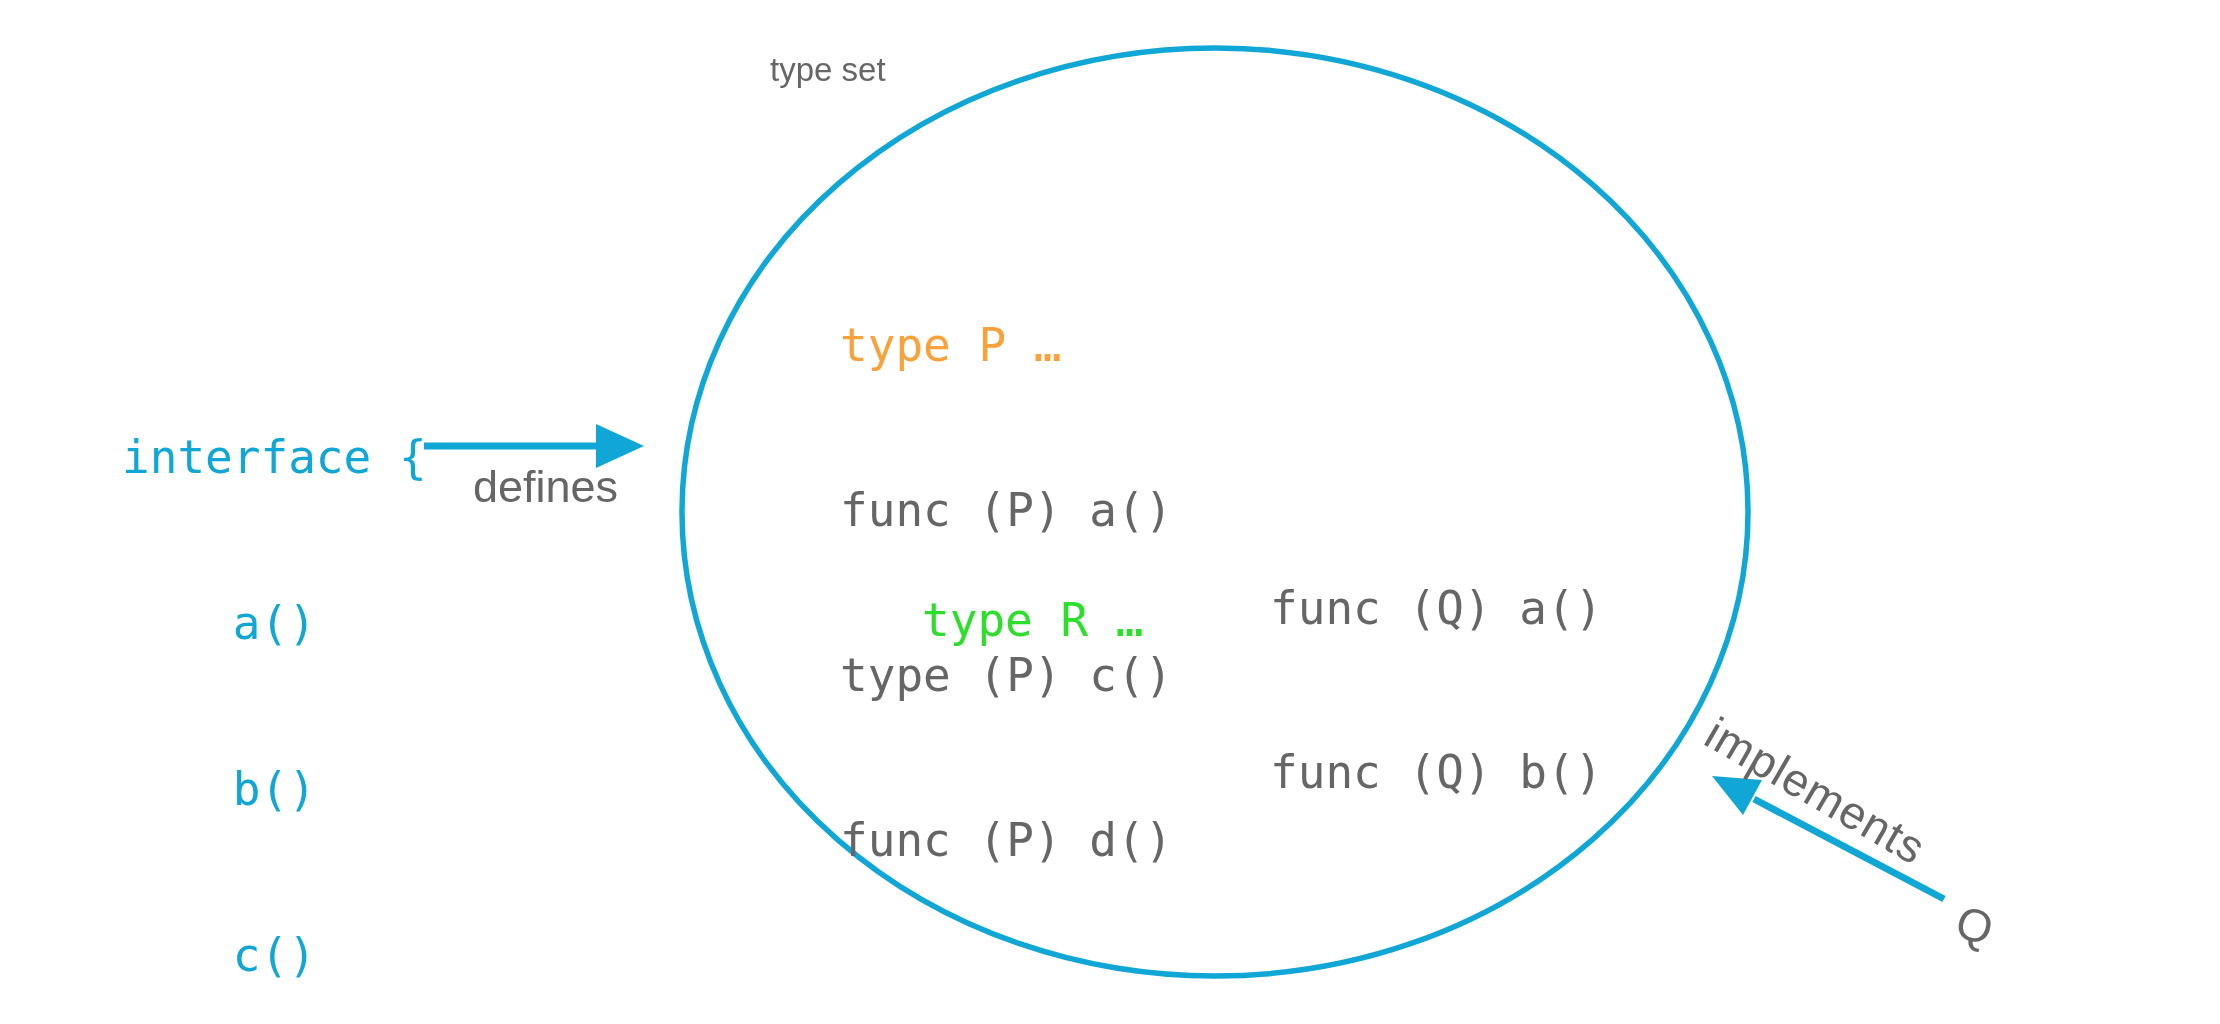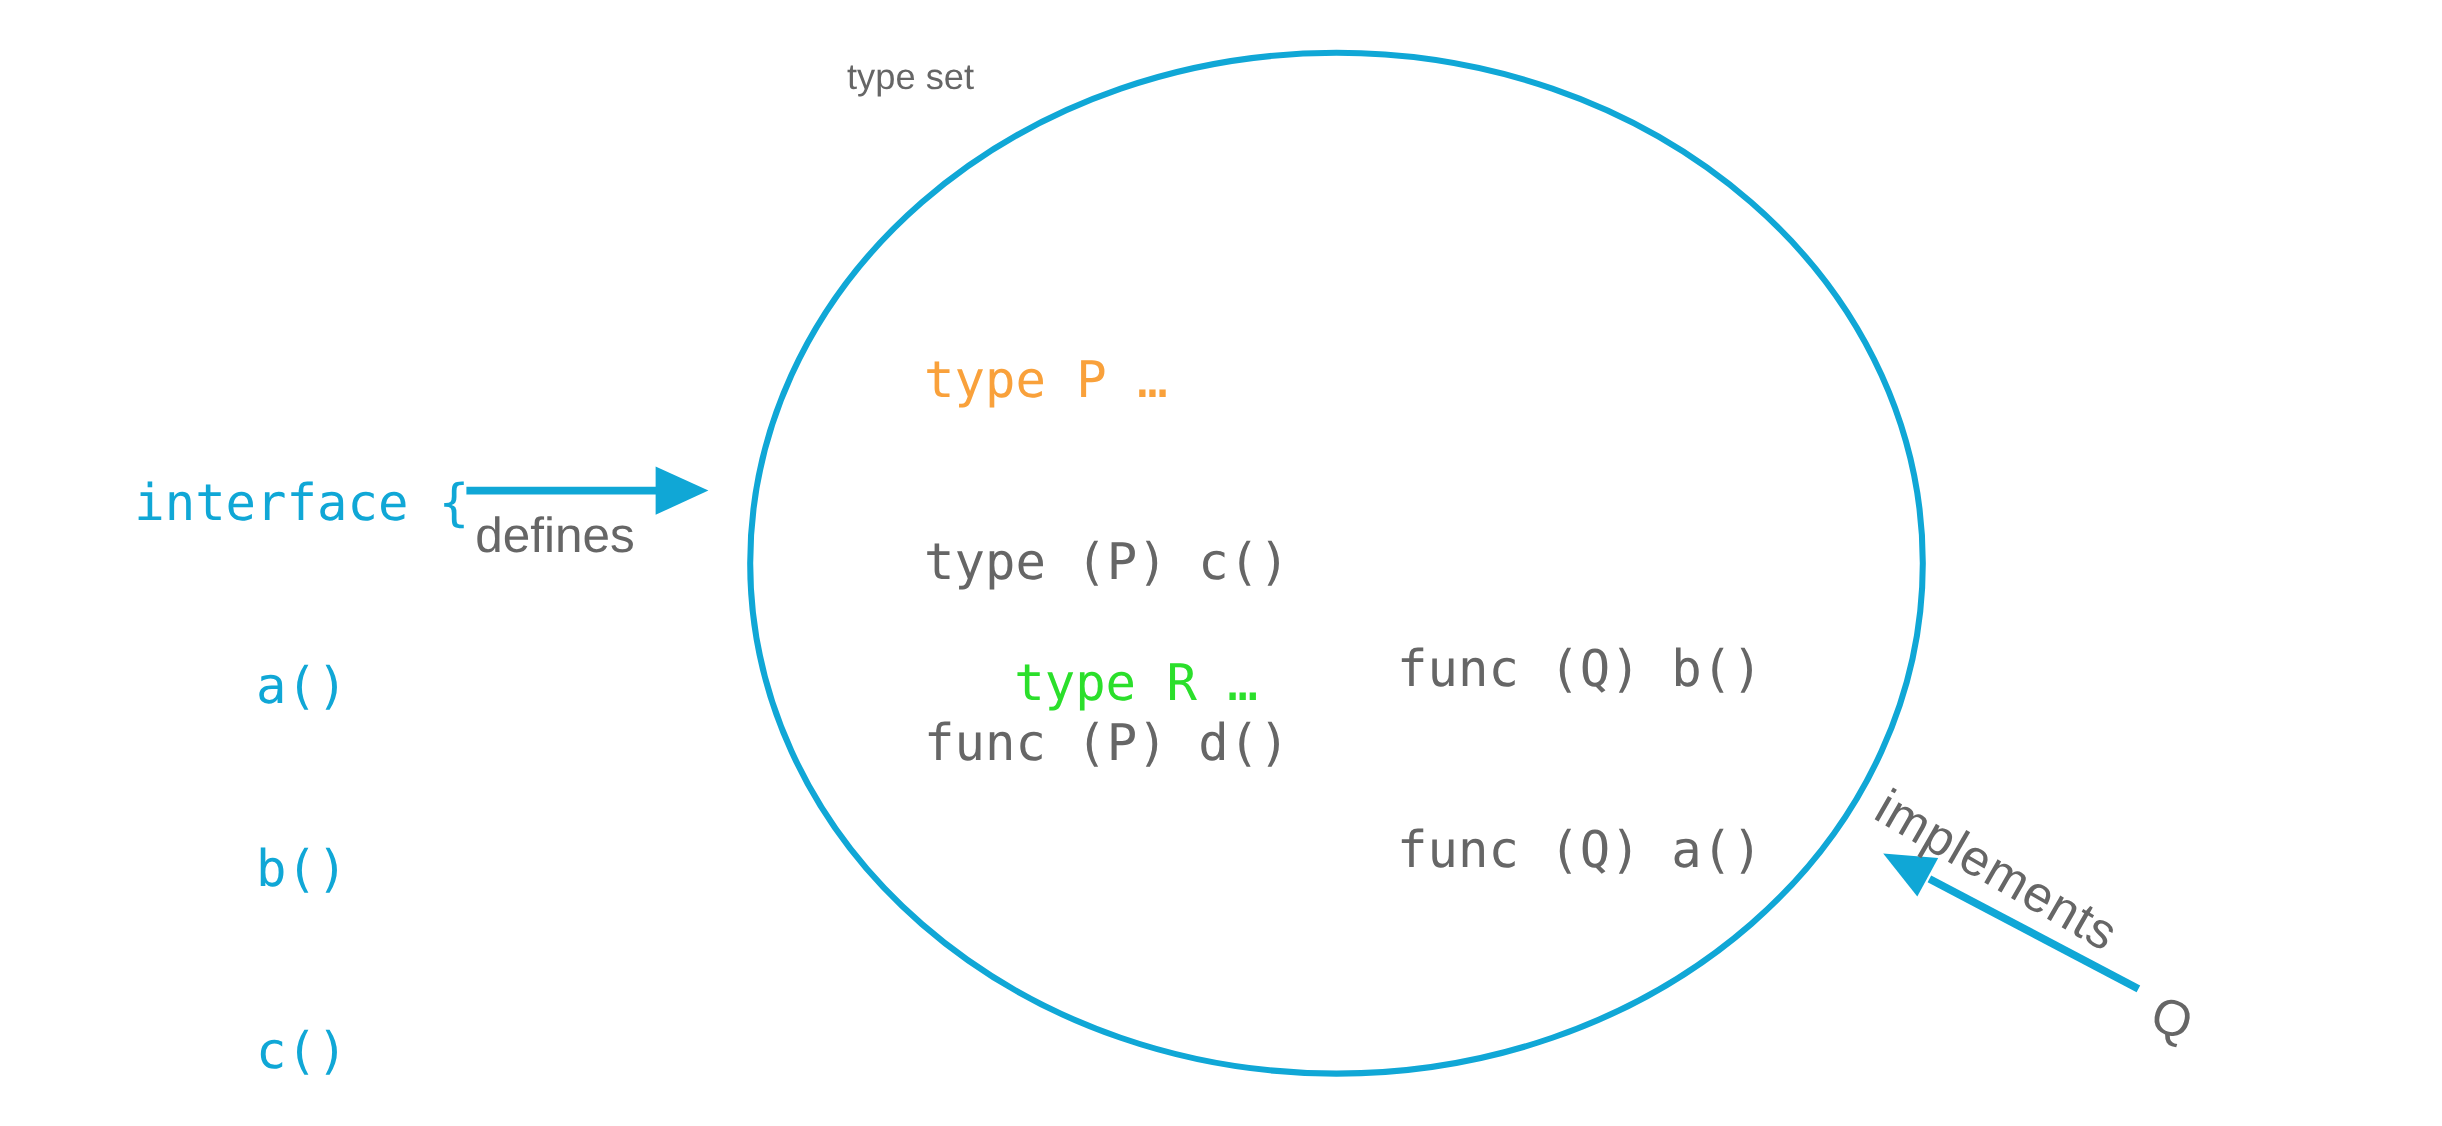--- a/index.html
+++ b/index.html
@@ -35,21 +35,21 @@
   .t-orange { color: var(--orange, #f9a13b); }
   .t-magenta { color: var(--magenta, #fb00f1); }
   .t-green { color: var(--green, #2bdf2b); text-align: right; }
   .label {
     position: absolute;
     font-family: "Liberation Sans", sans-serif;
     font-size: 33px;
     color: var(--gray, #666666);
     white-space: nowrap;
   }
-  .label-defines { left: 432px; top: 461px; font-size: 45px; }
+  .label-defines { left: 473px; top: 461px; font-size: 45px; }
   .label-typeset { left: 770px; top: 51px; }
   .label-implements {
     left: 1723px; top: 706px;
     font-size: 46px;
     letter-spacing: 1px;
     transform: rotate(30deg);
     transform-origin: 0 0;
   }
   .label-q {
     left: 1966px; top: 894px;
@@ -86,27 +86,28 @@
     <div class="line">    c()</div>
     
   </div>
 
   <div class="label label-defines">defines</div>
 
   <div class="label label-typeset">type set</div>
 
   <div class="code p-block">
     <div class="line t-orange">type P …</div>
+    <div class="line">func (P) a()</div>
     <div class="line">type (P) c()</div>
     <div class="line">func (P) d()</div>
   </div>
 
   <div class="code q-block">
+    <div class="line">func (Q) a()</div>
     <div class="line">func (Q) b()</div>
-    <div class="line">func (Q) a()</div>
     
     
     
   </div>
 
   <div class="code r-line t-green">type R …</div>
 
   <div class="label label-implements">implements</div>
 
   <div class="label label-q">Q</div>

